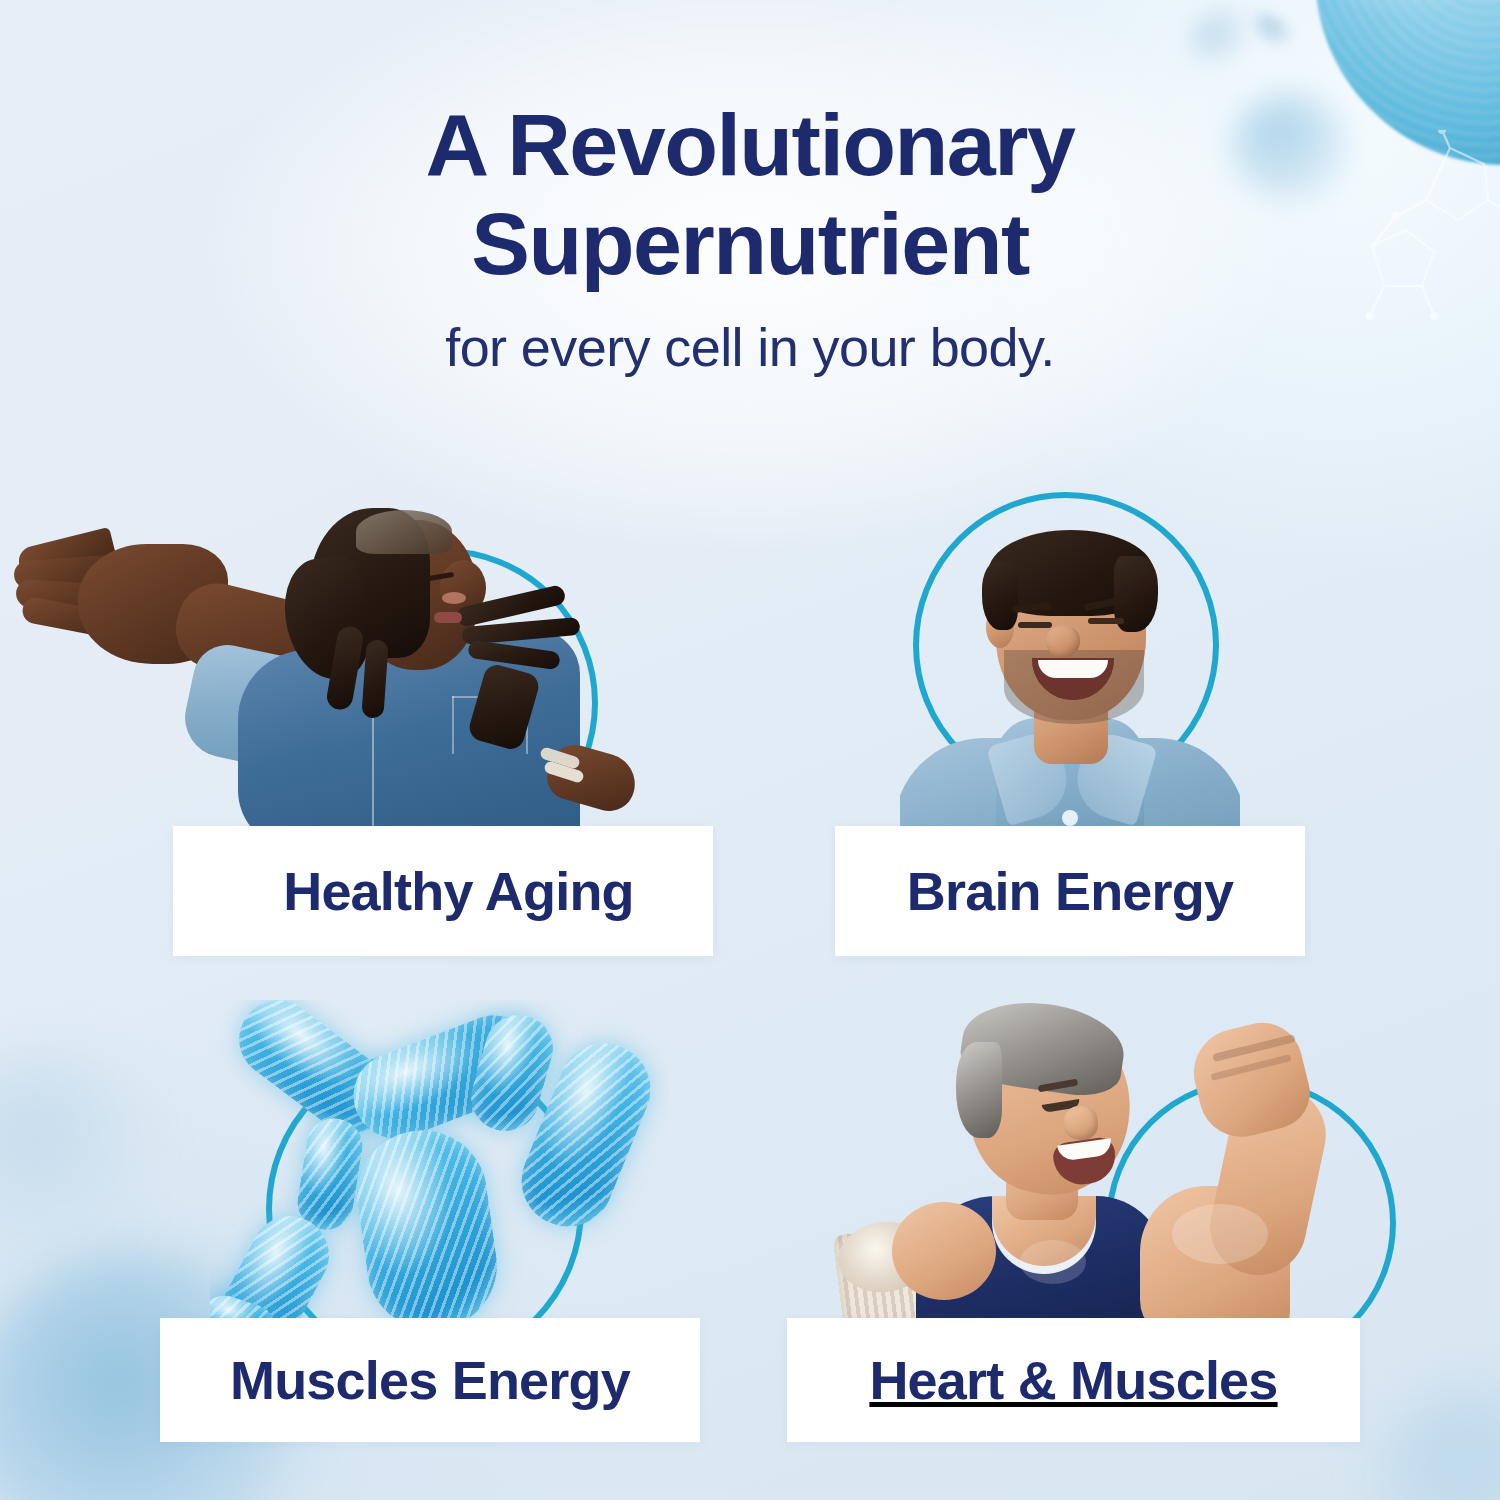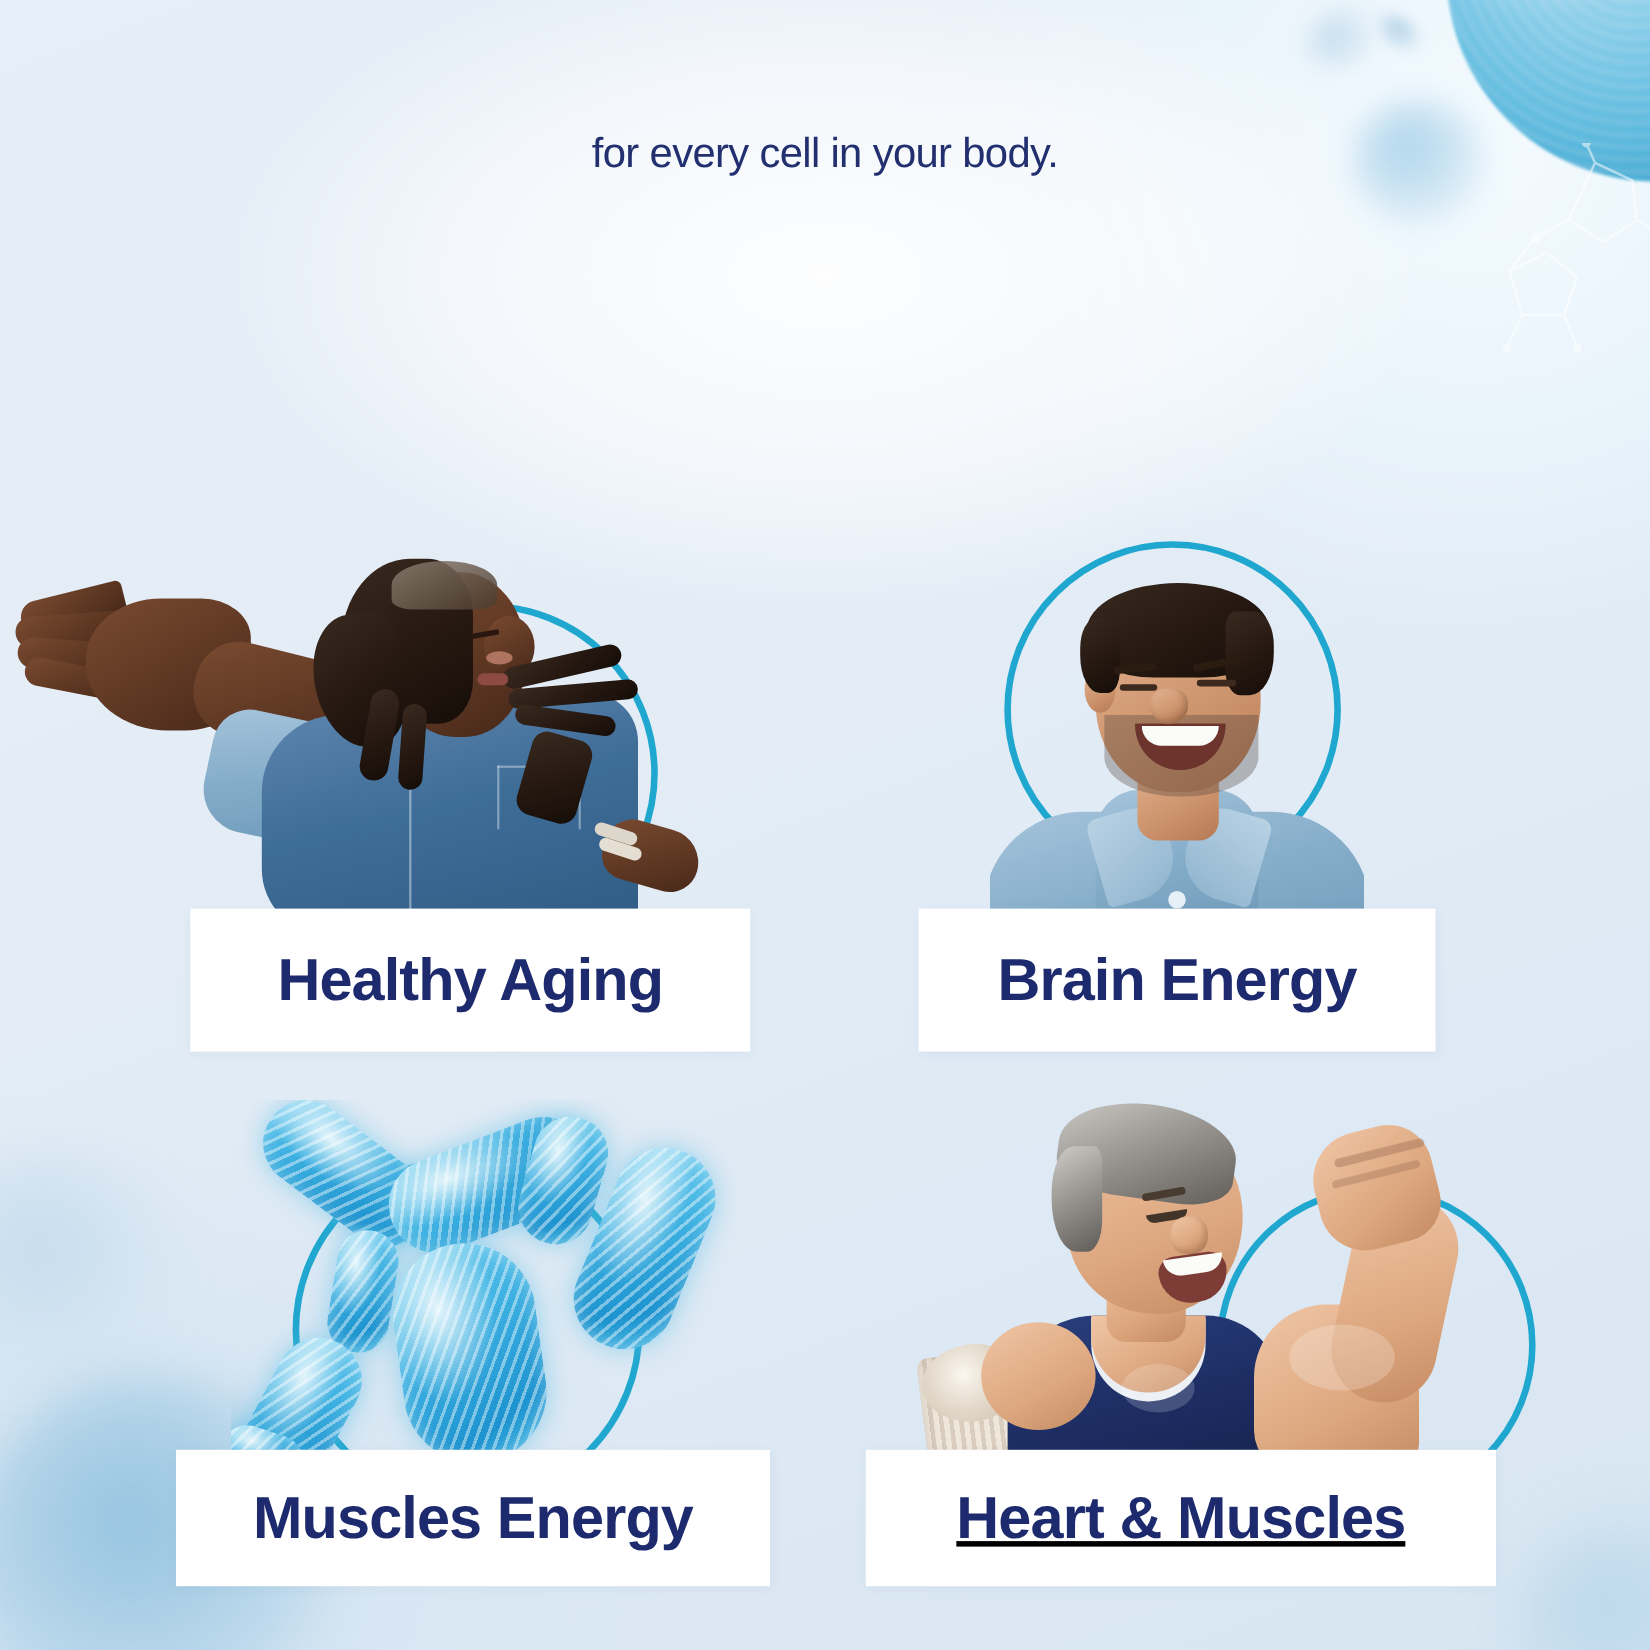--- a/index.html
+++ b/index.html
@@ -96,21 +96,21 @@
     line-height: 1.12;
     letter-spacing: -1.5px;
     margin: 0;
     max-width: 900px;
     margin-left: auto;
     margin-right: auto;
   }
   .subhead {
     color: #22306f;
     font-weight: normal;
-    font-size: 38px;
+    font-size: 54px;
     line-height: 1.2;
     letter-spacing: -0.6px;
     margin: 22px 0 10px 0;
   }
 
   
   .tile { position: absolute; }
 
   .ring {
     position: absolute;
@@ -196,20 +196,24 @@
       <path d="M122,156 L134,186"></path>
       <circle cx="96" cy="86" r="4.5" fill="#ffffff" stroke="none"></circle>
       <circle cx="214" cy="86" r="4.5" fill="none"></circle>
       <circle cx="142" cy="0" r="4" fill="#ffffff" stroke="none"></circle>
       <circle cx="70" cy="186" r="4" fill="#ffffff" stroke="none"></circle>
       <circle cx="134" cy="186" r="4" fill="#ffffff" stroke="none"></circle>
     </g>
   </svg>
 
   <div class="headline-block">
+    <h1 class="headline">
+      <span>A Revolutionary</span><br>
+      <span>Supernutrient</span>
+    </h1>
     <p class="subhead">for every cell in your body.</p>
   </div>
 
   <div class="tile" style="left:0; top:460; width:700px; height:500px;">
 
     <div class="ring" style="left:288px; top:548px; width:310px; height:310px;"></div>
 
     <div class="photo" style="left:0px; top:500px; width:640px; height:340px;">
 
       <div class="skin-d" style="position:absolute;left:18px;top:38px;width:96px;height:30px;border-radius:16px 6px 6px 16px;transform:rotate(-14deg);"></div>
@@ -245,21 +249,21 @@
 
       <div style="position:absolute;left:428px;top:74px;width:26px;height:5px;border-radius:3px;background:#2a1810;transform:rotate(-10deg);"></div>
       <div style="position:absolute;left:442px;top:92px;width:24px;height:12px;border-radius:50%;background:#c98a76;opacity:0.75;"></div>
       <div style="position:absolute;left:434px;top:112px;width:28px;height:11px;border-radius:8px;background:#8e4a45;"></div>
 
       <div class="skin-d" style="position:absolute;left:548px;top:250px;width:88px;height:56px;border-radius:30px 36px 30px 26px;transform:rotate(16deg);"></div>
       <div style="position:absolute;left:540px;top:252px;width:40px;height:12px;border-radius:8px;background:#ddd6cb;transform:rotate(18deg);"></div>
       <div style="position:absolute;left:544px;top:266px;width:40px;height:12px;border-radius:8px;background:#e5ded3;transform:rotate(18deg);"></div>
     </div>
 
-    <div class="label-card" style="left:173px; top:826px; width:509px; height:130px;">
+    <div class="label-card" style="left:173px; top:826px; width:509px; height:130px;padding-left:31px;">
       <span>Healthy Aging</span>
     </div>
   </div>
 
   <div class="tile" style="left:0; top:0; width:0; height:0;">
 
     <div class="ring" style="left:913px; top:492px; width:306px; height:306px;"></div>
 
     <div class="photo" style="left:900px; top:500px; width:340px; height:340px;">
 

